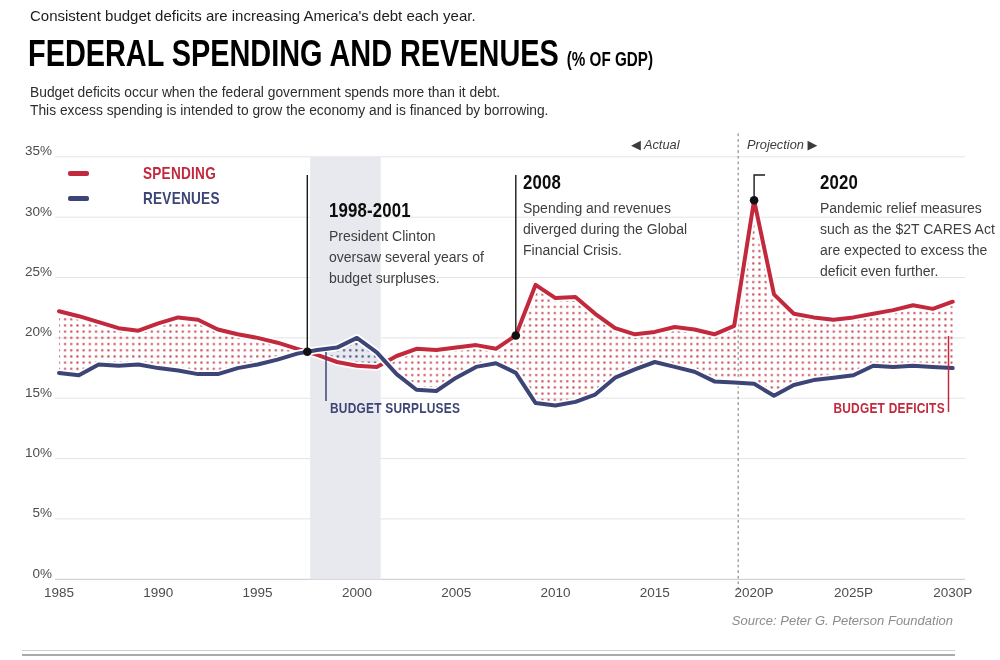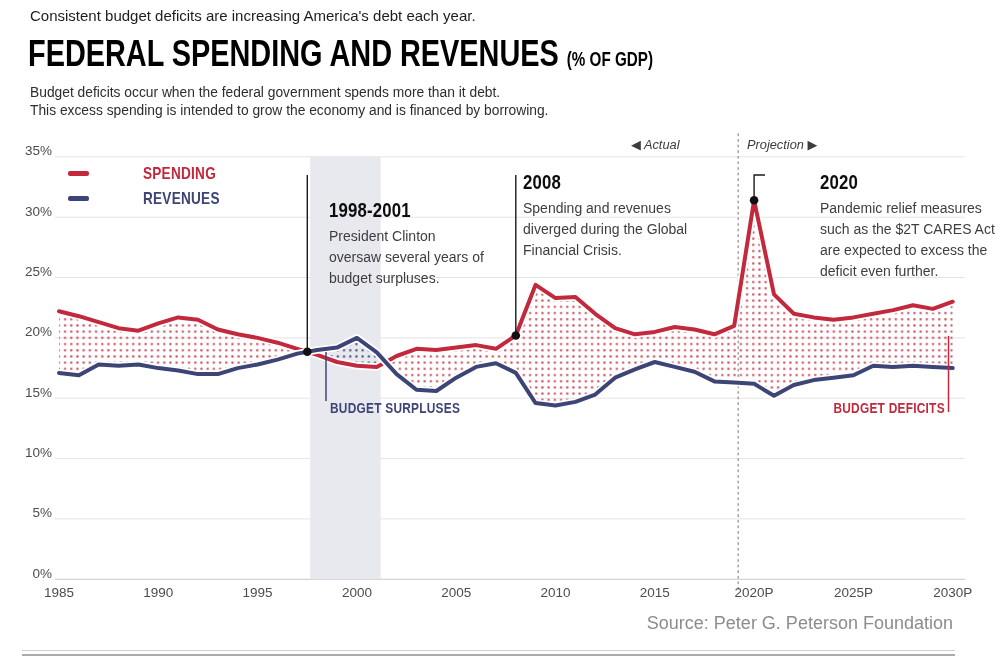--- a/index.html
+++ b/index.html
@@ -25,21 +25,21 @@
   .ann{position:absolute;}
   .ann-title{font-size:21px;font-weight:700;color:#0d0d0d;white-space:nowrap;
              transform:scaleX(0.8);transform-origin:0 0;letter-spacing:0.2px;line-height:24px;}
   .ann-body{margin-top:4px;font-size:14px;line-height:21px;color:#3e3e3e;}
   .ann-clinton{left:329px;top:170px;width:158px;margin-top:28px;}
   .ann-gfc{left:523px;top:170px;width:172px;}
   .ann-pandemic{left:780px;top:170px;width:192px;margin-left:40px;}
   .area-label{position:absolute;top:400px;font-weight:700;font-size:14.5px;letter-spacing:0.3px;white-space:nowrap;}
   .area-surplus{left:330px;color:var(--navy);transform:scaleX(0.82);transform-origin:0 0;}
   .area-deficit{right:55px;color:var(--red);transform:scaleX(0.82);transform-origin:100% 0;}
-  .source{position:absolute;right:47px;top:613px;font-size:18px;color:#8c8c8c;}
+  .source{position:absolute;right:47px;top:613px;font-style:italic;font-size:13px;color:#8c8c8c;}
   .bottom-rule{position:absolute;left:22px;width:933px;top:650px;height:3px;
                border-top:1px solid #cfcfcf;border-bottom:2px solid #ababab;}
   #chart-svg{position:absolute;left:0;top:0;}
   .tick{font-family:"Liberation Sans","DejaVu Sans",sans-serif;font-size:13.5px;fill:#4d4d4d;}
 </style>
 </head>
 <body>
 
 <div class="page" style="--red: #c2293c; --navy: #3d4476;">
 

